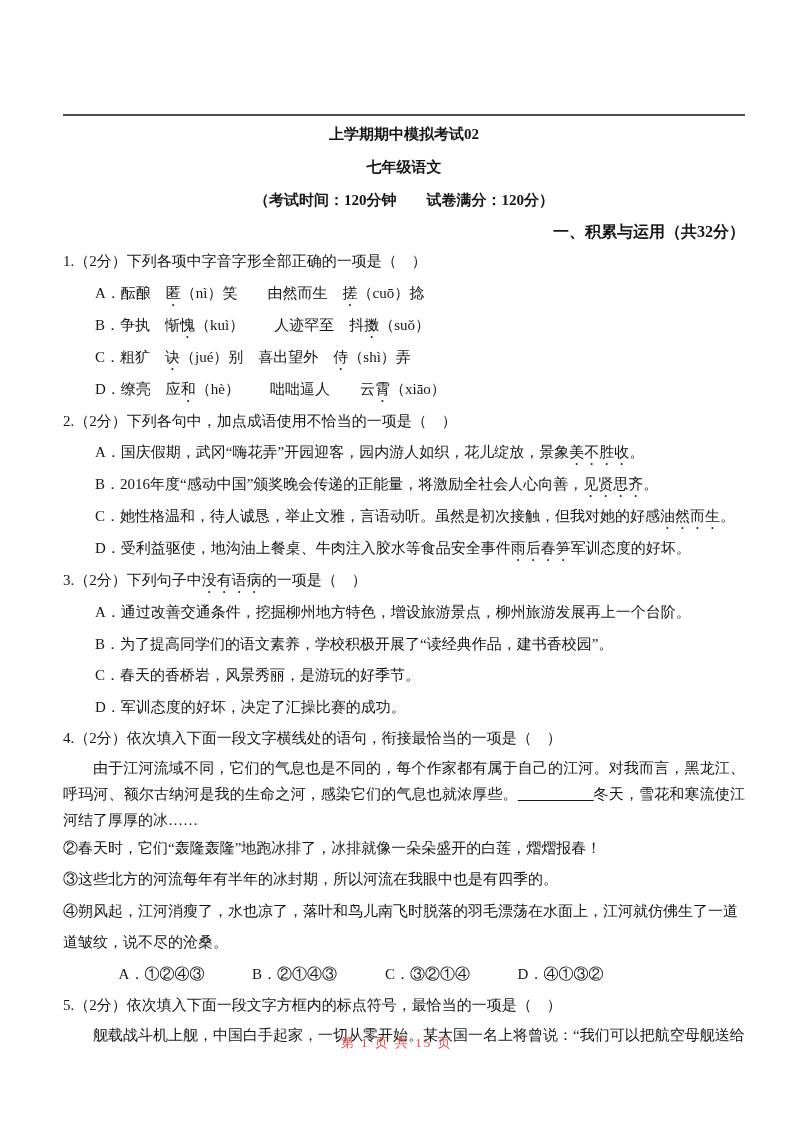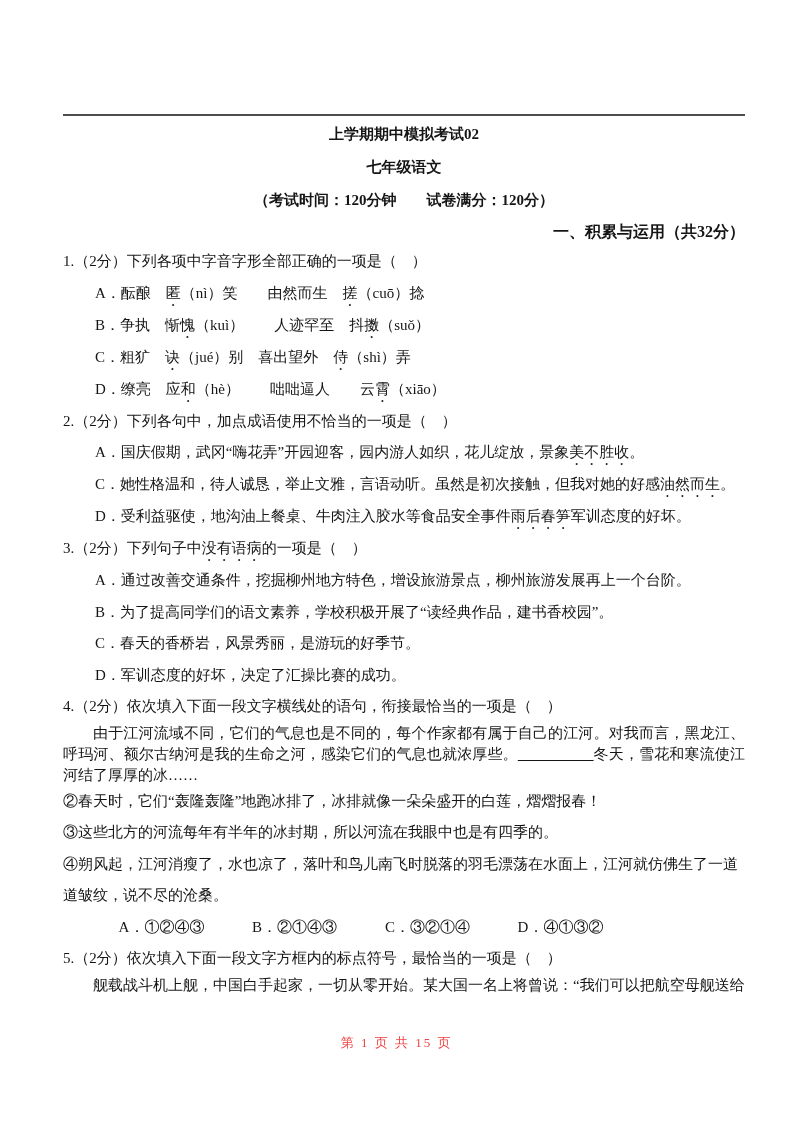--- a/index.html
+++ b/index.html
@@ -38,21 +38,21 @@
     line-height: 29px;
     text-align: right;
   }
   .line {
     font-size: 15px;
     line-height: 31.5px;
   }
   .opt { padding-left: 32px; }
   .para {
     font-size: 15px;
-    line-height: 21px;
+    line-height: 26px;
     text-indent: 2em;
     text-align: justify;
   }
   .choices {
     padding-left: 32px;
     display: flex;
     font-size: 15px;
     line-height: 31.5px;
     text-align: center;
   }
@@ -92,20 +92,21 @@
       <div class="line">1.（2分）下列各项中字音字形全部正确的一项是（　）</div>
       <div class="line opt"><span>A．酝酿　</span><span class="em-dot">匿</span><span>（nì）笑　　由然而生　</span><span class="em-dot">搓</span><span>（cuō）捻</span></div>
       <div class="line opt"><span>B．争执　惭</span><span class="em-dot">愧</span><span>（kuì）　　人迹罕至　抖</span><span class="em-dot">擞</span><span>（suǒ）</span></div>
       <div class="line opt"><span>C．粗犷　</span><span class="em-dot">诀</span><span>（jué）别　喜出望外　</span><span class="em-dot">侍</span><span>（shì）弄</span></div>
       <div class="line opt"><span>D．缭亮　应</span><span class="em-dot">和</span><span>（hè）　　咄咄逼人　　云</span><span class="em-dot">霄</span><span>（xiāo）</span></div>
     </div>
 
     <div>
       <div class="line">2.（2分）下列各句中，加点成语使用不恰当的一项是（　）</div>
       <div class="line opt"><span>A．国庆假期，武冈“嗨花弄”开园迎客，园内游人如织，花儿绽放，景象</span><span class="em-dot">美不胜收</span><span>。</span></div>
+      <div class="line opt"><span>B．2016年度“感动中国”颁奖晚会传递的正能量，将激励全社会人心向善，</span><span class="em-dot">见贤思齐</span><span>。</span></div>
       <div class="line opt"><span>C．她性格温和，待人诚恳，举止文雅，言语动听。虽然是初次接触，但我对她的好感</span><span class="em-dot">油然而生</span><span>。</span></div>
       <div class="line opt"><span>D．受利益驱使，地沟油上餐桌、牛肉注入胶水等食品安全事件</span><span class="em-dot">雨后春笋</span><span>军训态度的好坏。</span></div>
     </div>
 
     <div>
       <div class="line"><span>3.（2分）下列句子中</span><span class="em-dot">没有语病</span><span>的一项是（　）</span></div>
       <div class="line opt">A．通过改善交通条件，挖掘柳州地方特色，增设旅游景点，柳州旅游发展再上一个台阶。</div>
       <div class="line opt">B．为了提高同学们的语文素养，学校积极开展了“读经典作品，建书香校园”。</div>
       <div class="line opt">C．春天的香桥岩，风景秀丽，是游玩的好季节。</div>
       <div class="line opt">D．军训态度的好坏，决定了汇操比赛的成功。</div>

